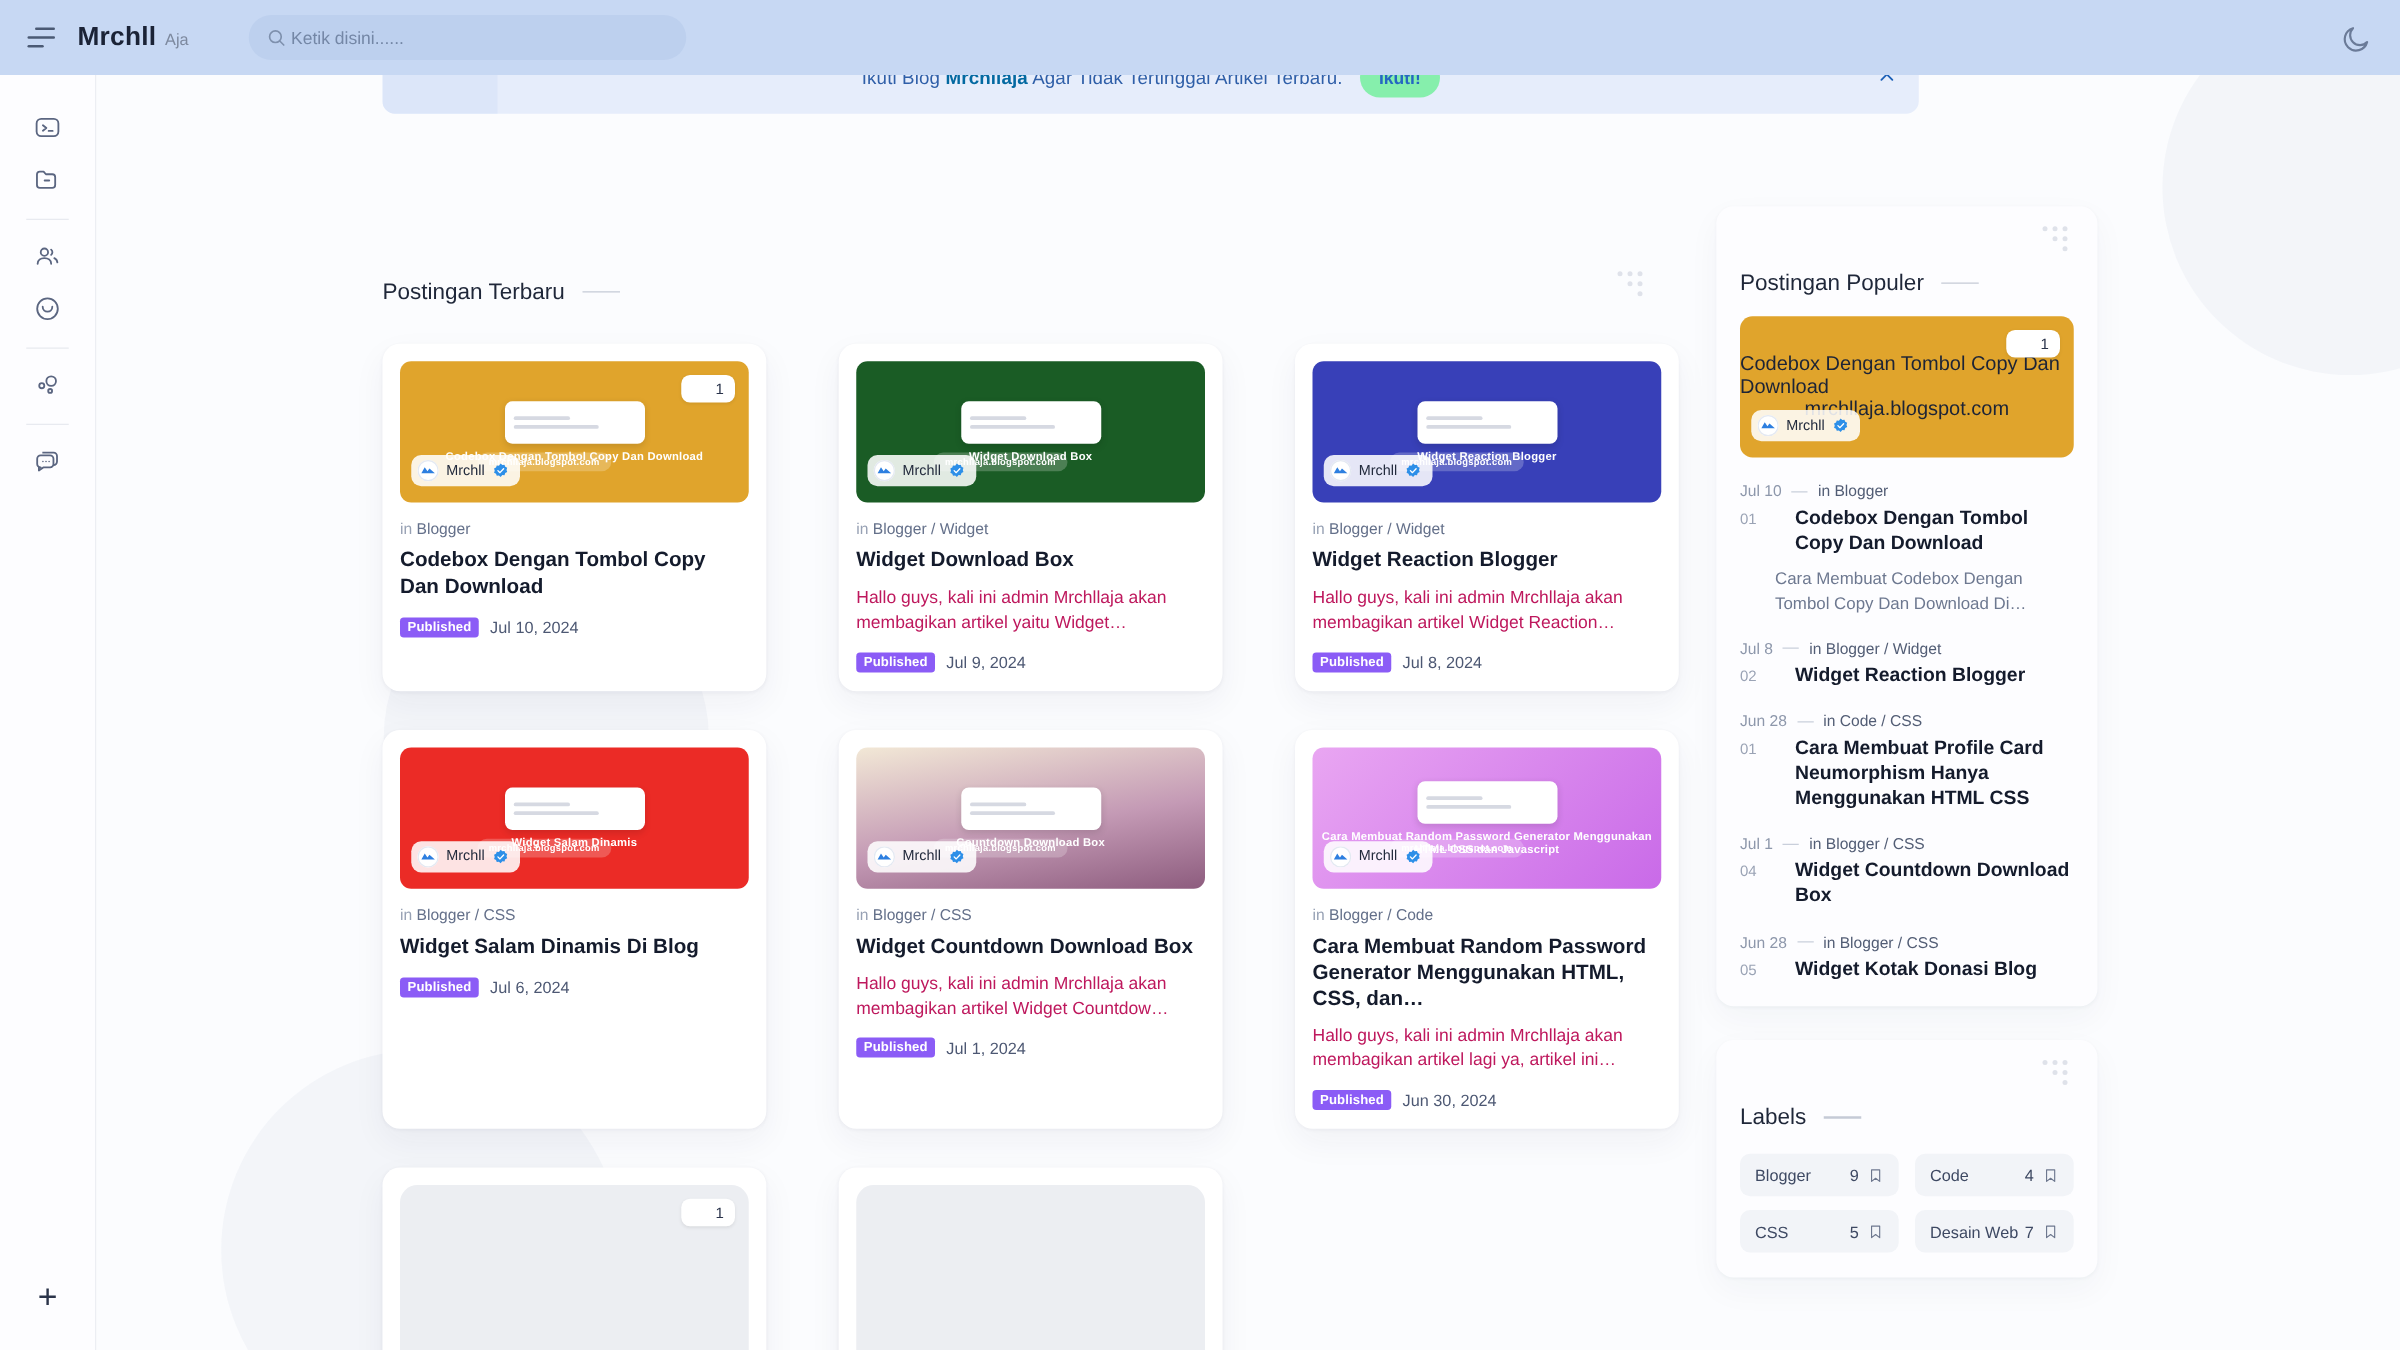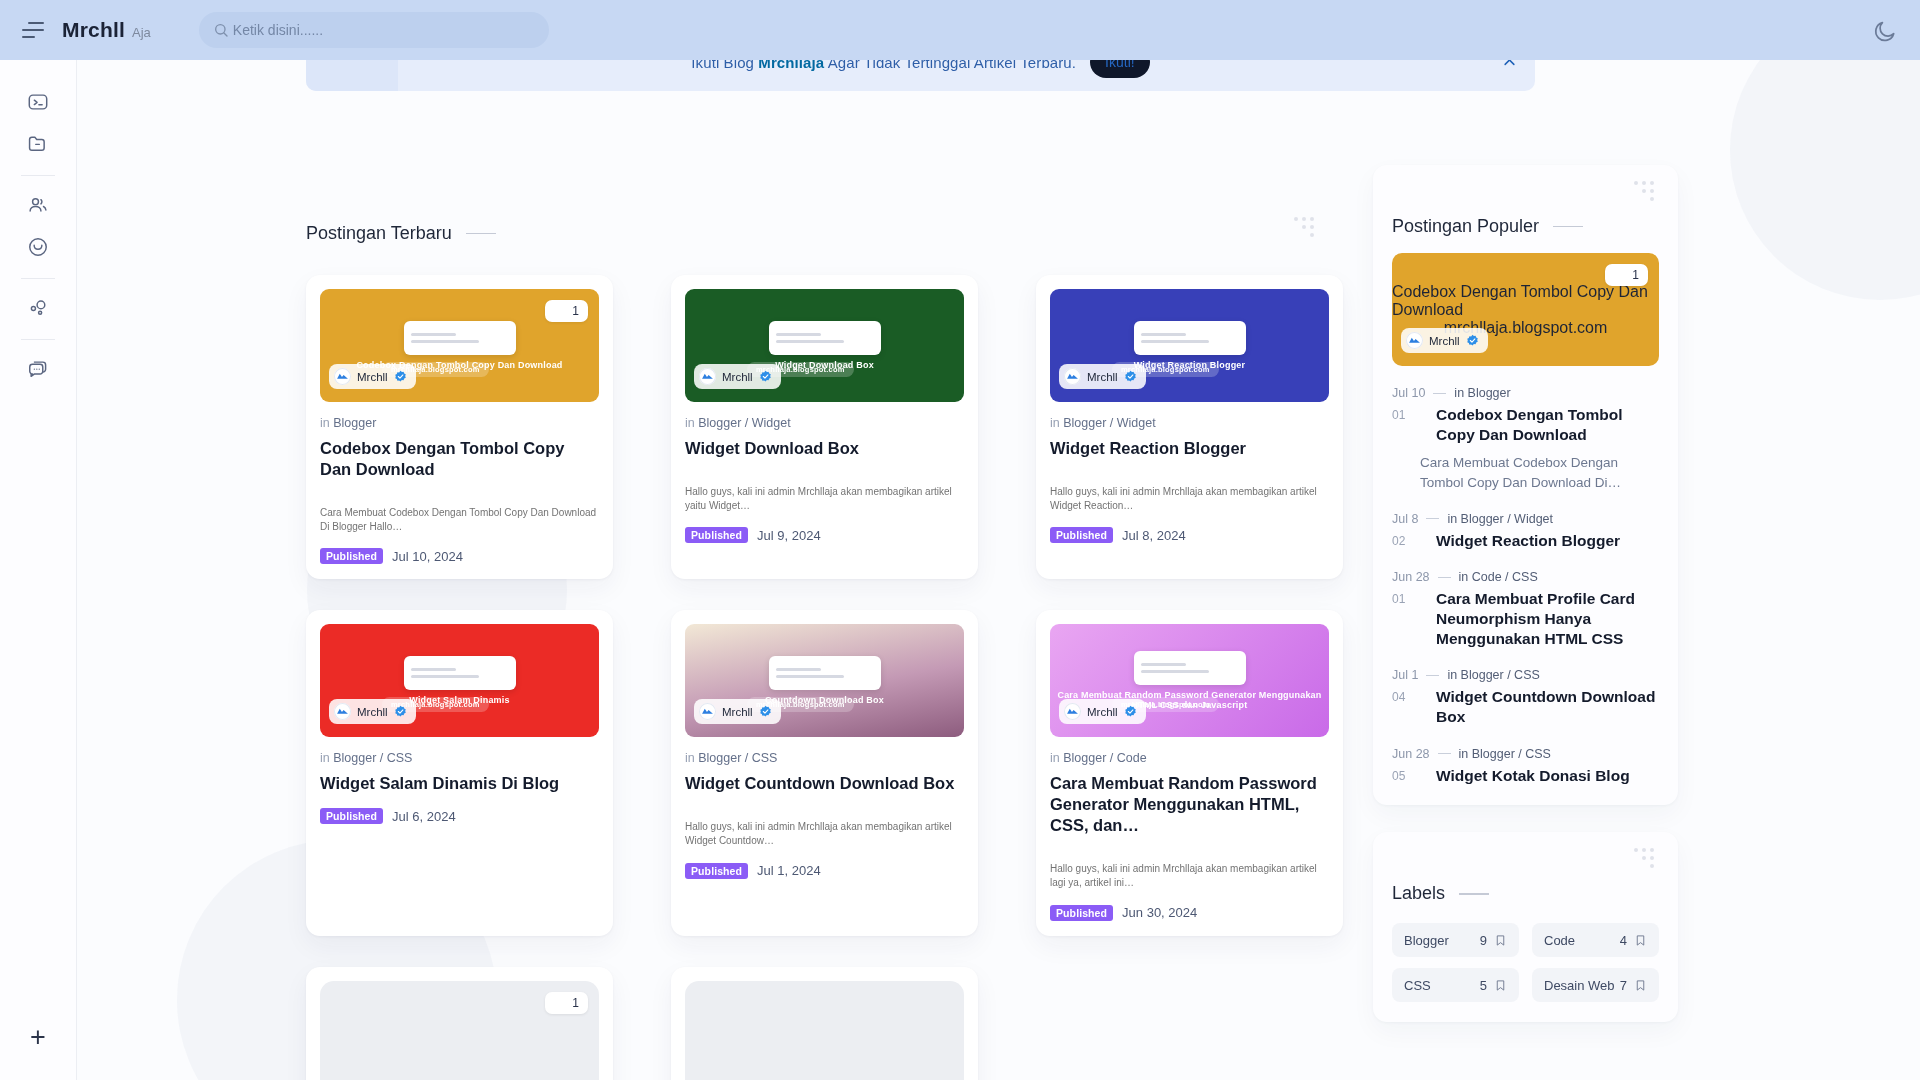--- a/index.html
+++ b/index.html
@@ -69,22 +69,22 @@
   .banner {
     position:absolute; left: 306px; top: 33px; width: 1229px; height: 58px;
     background: #e6edfb; border-radius: 10px; z-index: 5;
     display:flex; align-items:center; justify-content:center;
     overflow:hidden;
   }
   .banner .lstripe { position:absolute; left:0; top:0; width:92px; height:100%; background:#dce6f9;}
   .banner-text { font-size:15px; color:#2f5fa8; letter-spacing:.1px; }
   .banner-text b { color:#0369a1; font-weight:700;}
   .ikuti {
-    margin-left:14px; background:#0f172a; color:#2567c2; border:none;
-    font-family:"Liberation Sans",sans-serif; font-size:14px; font-weight:400;
+    margin-left:14px; background:#86efac; color:#2567c2; border:none;
+    font-family:"Liberation Sans",sans-serif; font-size:14px; font-weight:700;
     padding: 8px 15px; border-radius: 17px; cursor:pointer;
   }
   .banner-x { position:absolute; right:18px; top:50%; transform:translateY(-50%); cursor:pointer; }
 
   
   .sec-head { display:flex; align-items:center; gap:14px;margin-top:33px; }
   .sec-head .t { font-size:18px; font-weight:400; color:#1f2739; }
   .sec-head .dash { width:30px; height:1.5px; background:#c5cad6;}
   .dotgrid { position:absolute; width:26px; height:26px; }
   .dotgrid i { position:absolute; width:4px; height:4px; border-radius:50%; background:#dfe2ea;}
@@ -132,21 +132,21 @@
   }
   .authorchip .nm { font-size:11.5px; font-weight:500; color:#222a3c;}
   .cmt {
     position:absolute; right: 11px; top: 11px; background:#fff; border-radius:7px;
     padding: 4px 9px; display:flex; align-items:center; gap:5px;
     font-size:12px; color:#29324a; box-shadow:0 1px 3px rgba(0,0,0,.08);
   }
   .c-cat { margin-top: 14px; font-size: 12.5px; color:#64708a;}
   .c-cat .in { color:#97a1b4; }
   .c-title { margin-top: 8px; font-size: 16.5px; font-weight:700; line-height:1.27; color:#141b2c;}
-  .c-ex { margin-top: 26px; font-size: 10px; line-height:1.42; color:#737373;}
+  .c-ex { margin-top: 9px; font-size: 14px; line-height:1.42; color:#be185d;}
   .c-foot { display:flex; align-items:center; gap:9px; padding: 14px 0 15px; }
   .pub {
     background:#8b5cf6; color:#fff; font-size:10.5px; font-weight:600;
     padding: 2px 6px; border-radius:3px; letter-spacing:.1px;
   }
   .date { font-size:13px; color:#4d5873;}
   .card-ghost { background:#eceef2; border-radius:14px; height: 200px; position:relative;}
 
   
   .rside { position:absolute; left:1373px; top: 165px; width: 305px; z-index:4;}
@@ -309,21 +309,20 @@
           </div>
         <div class="cmt">
             <svg width="13" height="13" viewBox="0 0 24 24" fill="none" stroke="#3a4considered" stroke-width="1.8">
               <path d="M4 5.5h16v11H9l-5 4z" stroke-linejoin="round"></path>
             </svg>
             <span>1</span>
           </div>
      </div>
      <div class="c-cat"><span class="in">in</span> Blogger</div>
      <div class="c-title">Codebox Dengan Tombol Copy Dan Download</div>
-     <div class="c-ex">Cara Membuat Codebox Dengan Tombol Copy Dan Download Di Blogger Hallo…</div>
      <div class="c-foot">
        <span class="pub">Published</span>
        <span class="date">Jul 10, 2024</span>
      </div>
       </div>
       <div class="card">
         <div class="thumb" style="background:#1a5c25">
         <div class="mini">
             <span class="ln" style="width:46%"></span>
             <span class="ln" style="width:70%"></span>

